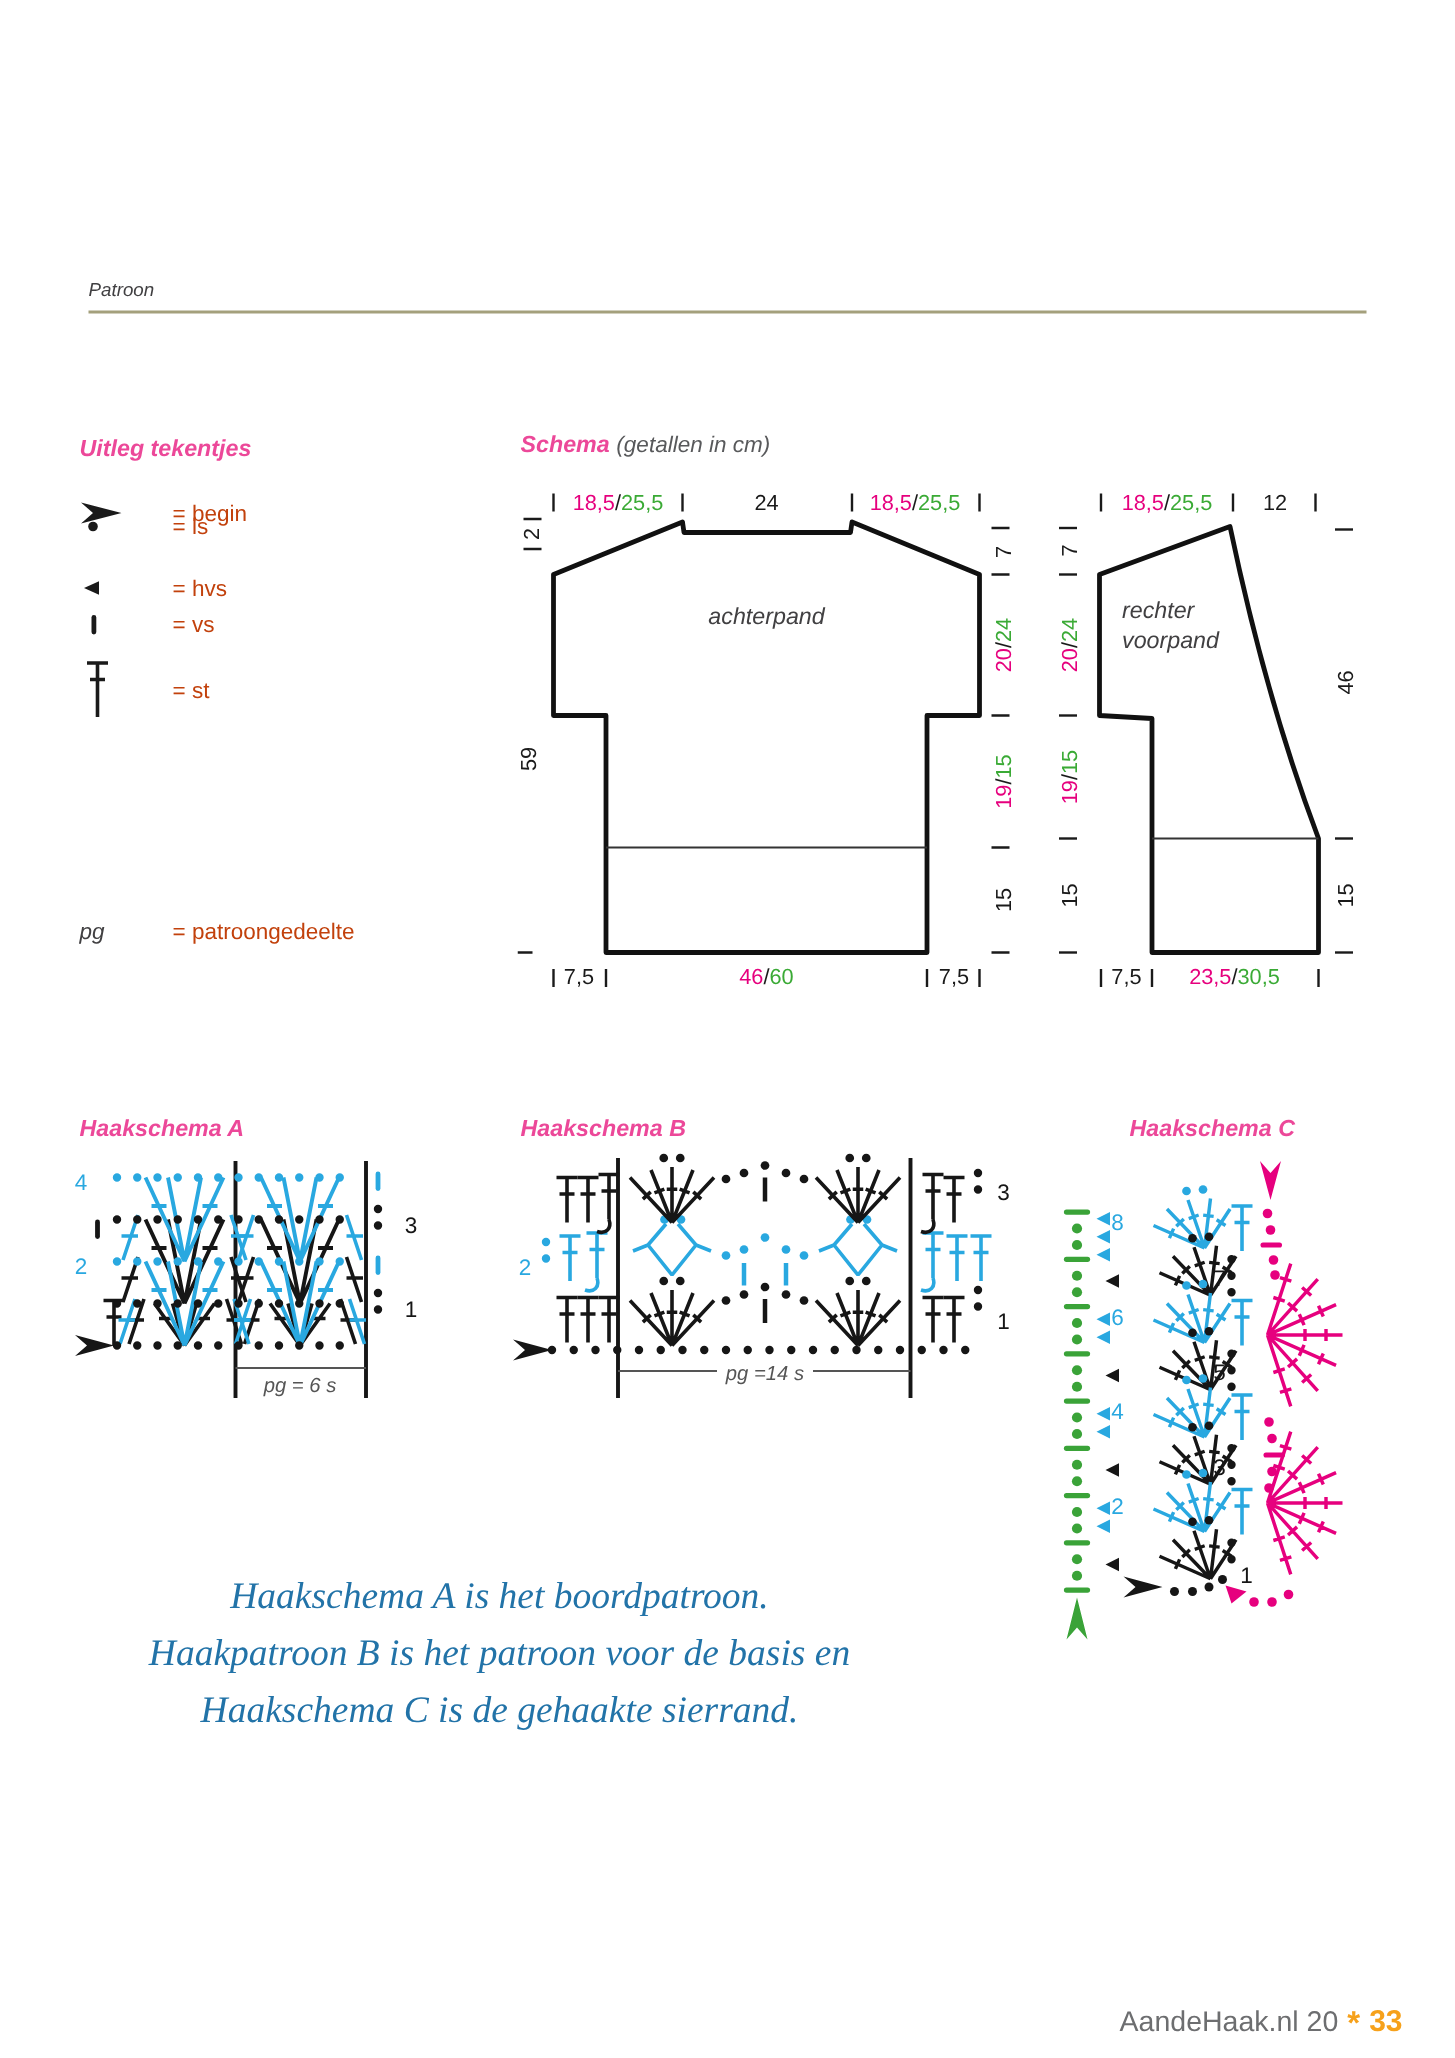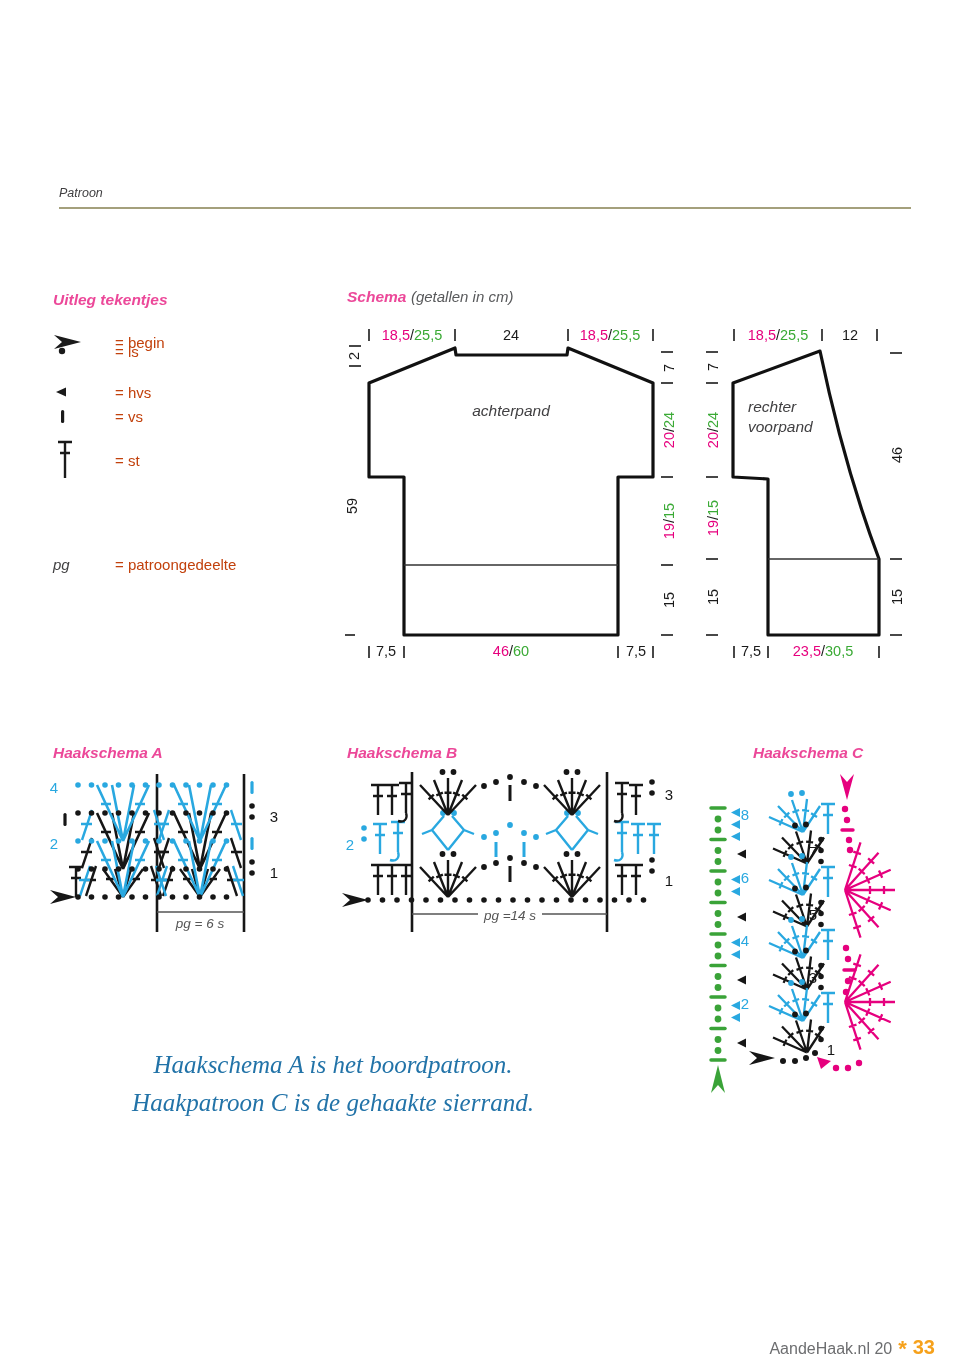--- a/index.html
+++ b/index.html
@@ -26,21 +26,21 @@
   .dotline{stroke-width:5.6;stroke-dasharray:0 13.5;stroke-linecap:round;fill:none;}
   .dotcol{stroke-width:5.6;stroke-dasharray:0 11;stroke-linecap:round;fill:none;}
   .brk{font-style:italic;font-size:13.5px;fill:#555555;}
   .outline{fill:none;stroke:#111111;stroke-width:3.2;stroke-linejoin:round;}
   .thin{stroke:#333333;stroke-width:1.3;}
   .tick{stroke:#1a1a1a;stroke-width:1.6;}
   .note{position:absolute;left:33px;top:1046px;width:600px;text-align:center;
         font-family:"Liberation Serif","DejaVu Serif",serif;font-style:italic;
         font-size:25px;line-height:38px;color:#2273a8;}
   .footer{position:absolute;top:1334px;right:35px;display:flex;align-items:baseline;gap:6px;}
-  .footer .site{font-size:16px;color:#6d6e70;}
+  .footer .site{font-size:19px;color:#6d6e70;}
   .footer .star{font-size:22px;font-weight:bold;color:#f6a11b;position:relative;top:2px;}
   .footer .pageno{font-size:20px;font-weight:bold;color:#f6a11b;}
 </style>
 </head>
 <body>
 
 <div class="page">
 
   <svg width="0" height="0" style="position:absolute" aria-hidden="true">
     <defs>
@@ -137,21 +137,21 @@
     <span class="lg-label">= vs</span>
   </div>
   <div class="lg-row" style="top:438px">
     <span class="lg-sym">
         <svg width="30" height="44">
           <path d="M5,4 H19 M12,4 V40 M7,15 H17" stroke="#1a1a1a" stroke-width="2.4" fill="none"></path>
         </svg>
       </span>
     <span class="lg-label">= st</span>
   </div>
-  <div class="lg-row" style="top:556px">
+  <div class="lg-row" style="top:613px">
     <span class="pg-sym">pg</span>
     <span class="lg-label">= patroongedeelte</span>
   </div>
 
   <div class="abs" style="left:347px;top:288px">
     <span class="sec-title">Schema</span>
     <span class="sec-sub">(getallen in cm)</span>
   </div>
 
   <svg class="abs" style="left:345px;top:316px" width="330" height="352" viewBox="0 0 330 352">
@@ -490,21 +490,22 @@
     <text class="num tblu" x="50" y="184" text-anchor="middle">4</text>
     <text class="num tblu" x="50" y="247" text-anchor="middle">2</text>
     <text class="num tblk" x="118" y="95" text-anchor="middle">7</text>
     <text class="num tblk" x="118" y="158" text-anchor="middle">5</text>
     <text class="num tblk" x="118" y="221" text-anchor="middle">3</text>
     <text class="num tblk" x="136" y="293" text-anchor="middle">1</text>
   </svg>
 
   <div class="note">
     <div>Haakschema A is het boordpatroon.</div>
-    <div>Haakpatroon C is de gehaakte sierrand.</div>
+    <div>Haakpatroon B is het patroon voor de basis en</div>
+    <div>Haakschema C is de gehaakte sierrand.</div>
   </div>
 
   <div class="footer">
     <span class="site">AandeHaak.nl 20</span>
     <span class="star">*</span>
     <span class="pageno">33</span>
   </div>
 
 </div>
 

